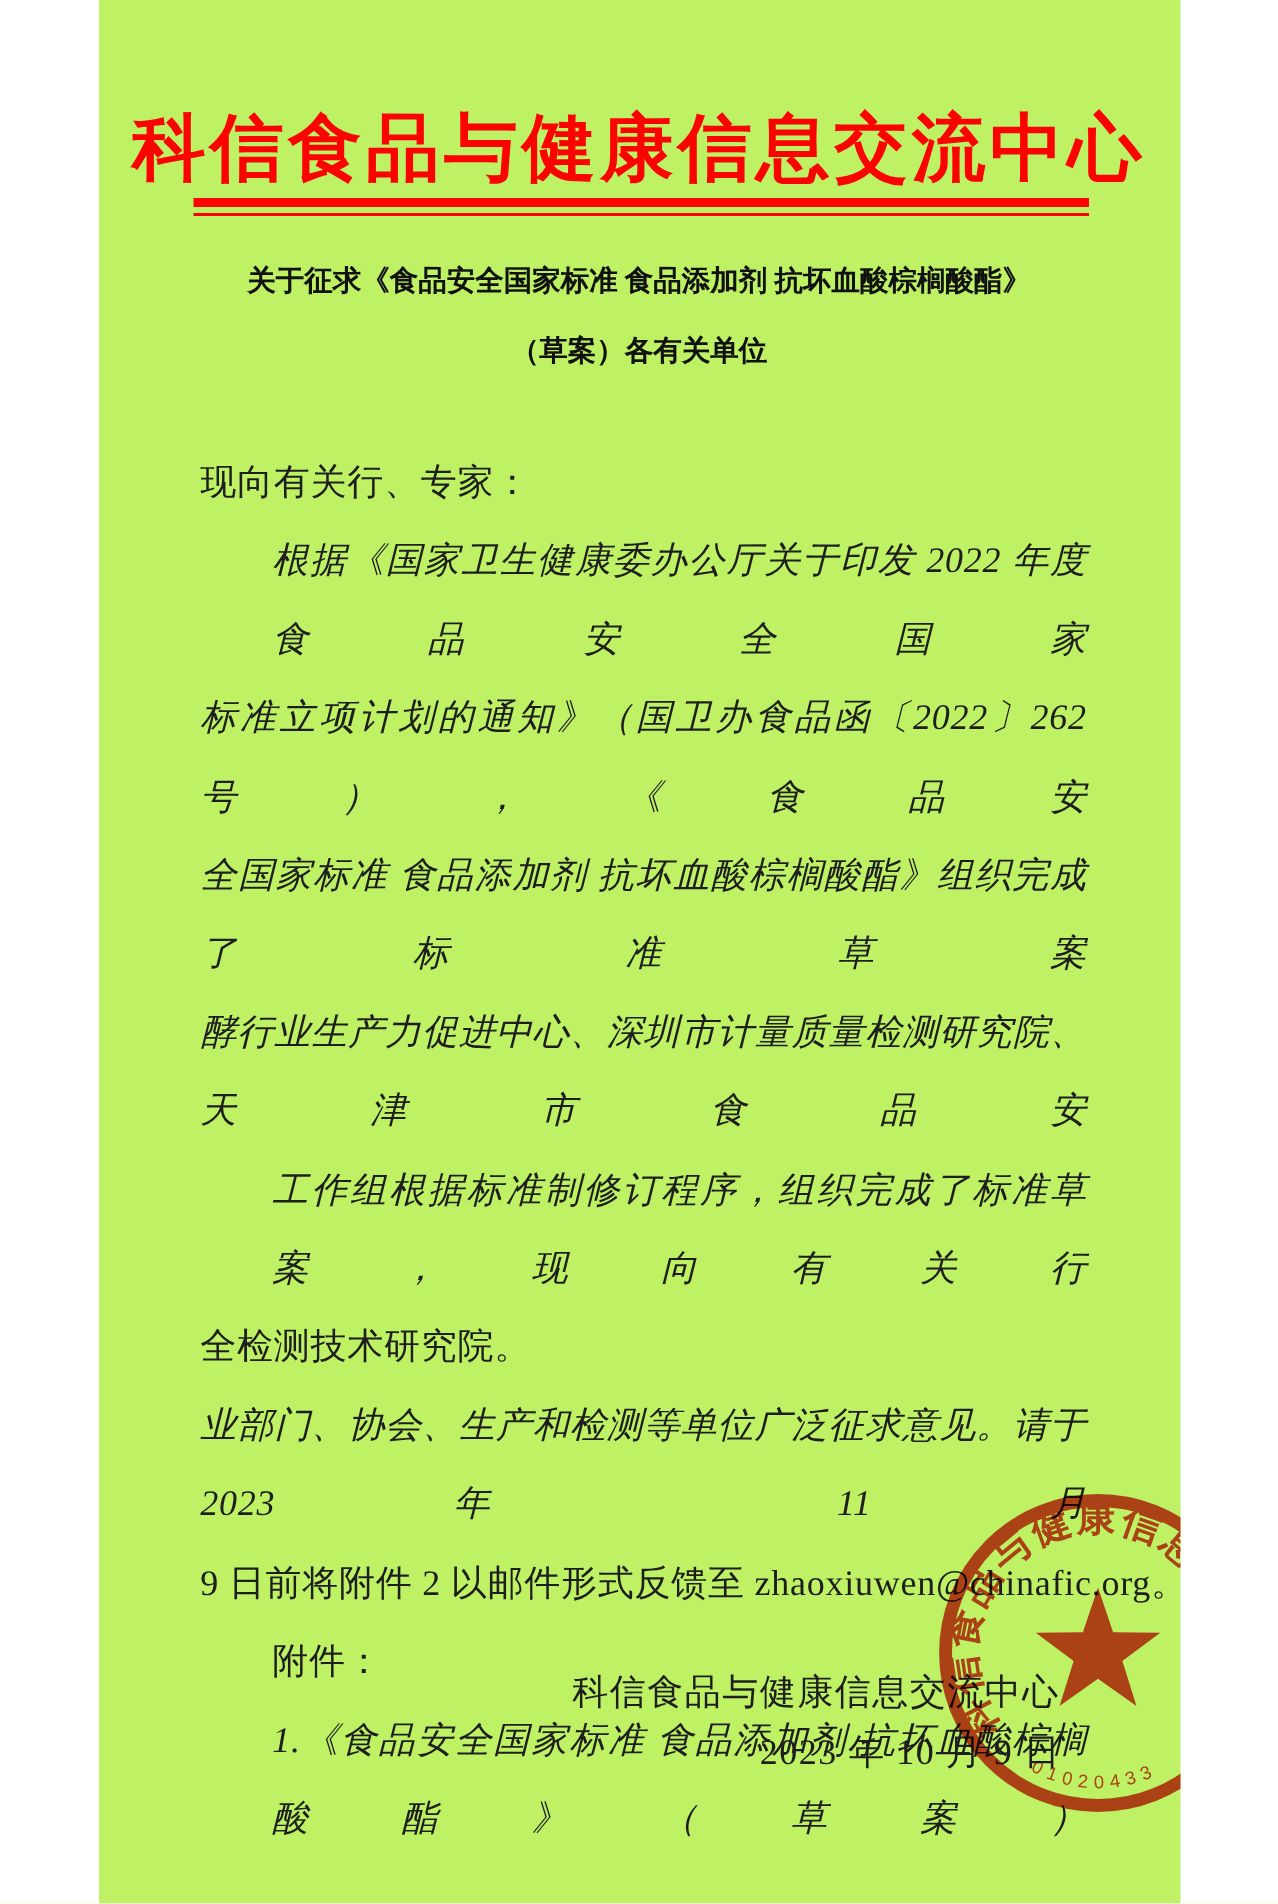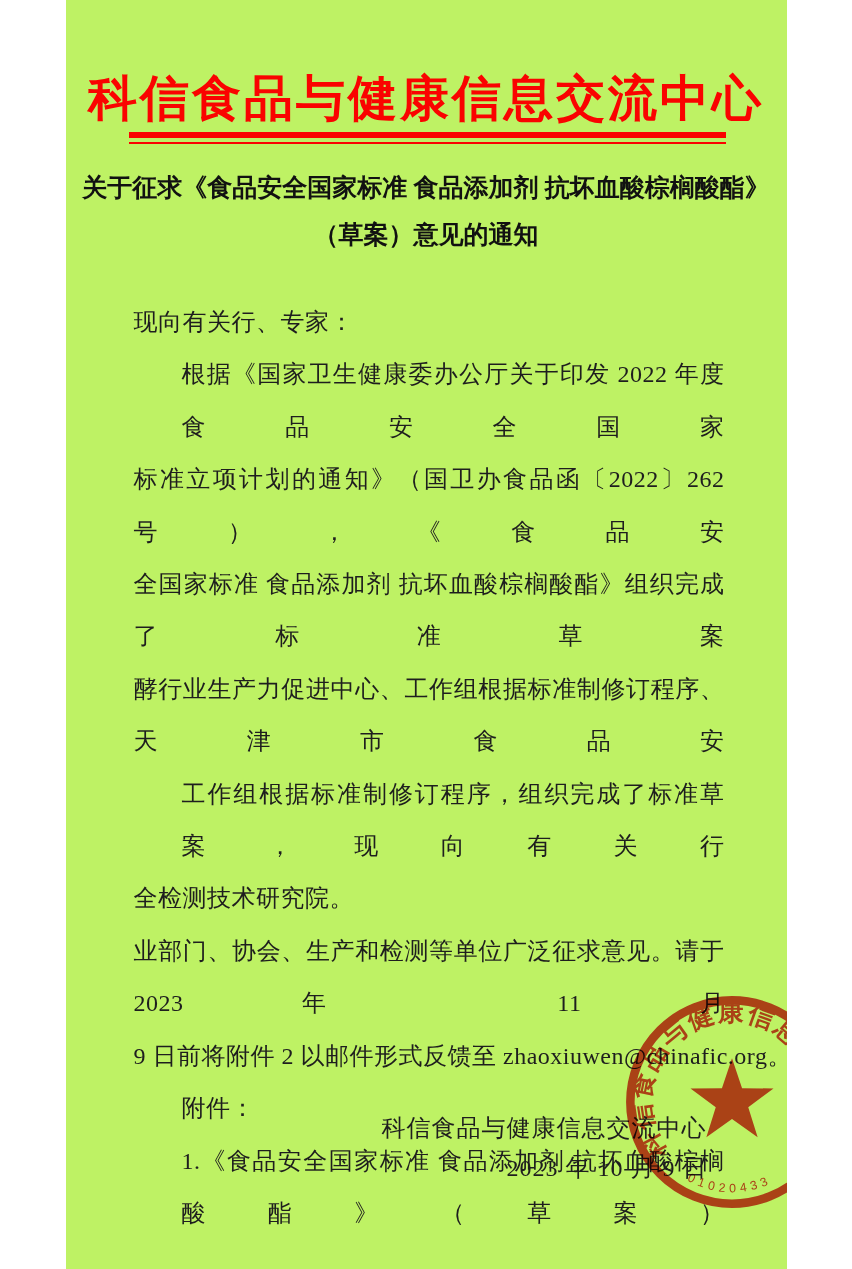--- a/index.html
+++ b/index.html
@@ -36,21 +36,21 @@
   .rule-thin  { height: 2px; background: #fa0300; margin-top: 4px; }
 
   
   .doc-title {
     position: absolute;
     top: 164px;
     left: 0;
     width: 100%;
     text-align: center;
     font-weight: bold;
-    font-size: 25px;
+    font-size: 19px;
     line-height: 47px;
     color: #111111;
   }
 
   
   .body-block {
     position: absolute;
     top: 296px;
     left: 68px;
     right: 62px;
@@ -58,20 +58,21 @@
     line-height: 52.4px;
     color: #1e1e1e;
     letter-spacing: 0.5px;
   }
   .body-line { white-space: nowrap; }
   .body-line.indent { padding-left: 48px; }
   .body-line.fill {
     white-space: normal;
     text-align: justify;
     text-align-last: justify;
+    font-style: italic;
   }
 
   
   .sign-org {
     position: absolute;
     top: 1112px;
     right: 80px;
     font-size: 24px;
     letter-spacing: 1px;
     color: #1e1e1e;
@@ -108,29 +109,29 @@
 
   <div class="org-header">科信食品与健康信息交流中心</div>
 
   <div class="rule-wrap">
     <div class="rule-thick"></div>
     <div class="rule-thin"></div>
   </div>
 
   <div class="doc-title">
     <div>关于征求《食品安全国家标准 食品添加剂 抗坏血酸棕榈酸酯》</div>
-    <div>（草案）意见的通知</div>
+    <div>（草案）各有关单位</div>
   </div>
 
   <div class="body-block">
     <div class="body-line">现向有关行、专家：</div>
     <div class="body-line indent fill">根据《国家卫生健康委办公厅关于印发 2022 年度食品安全国家</div>
     <div class="body-line fill">标准立项计划的通知》（国卫办食品函〔2022〕262 号），《食品安</div>
     <div class="body-line fill">全国家标准 食品添加剂 抗坏血酸棕榈酸酯》组织完成了标准草案</div>
-    <div class="body-line fill">酵行业生产力促进中心、工作组根据标准制修订程序、天津市食品安</div>
+    <div class="body-line fill">酵行业生产力促进中心、深圳市计量质量检测研究院、天津市食品安</div>
     <div class="body-line indent fill">工作组根据标准制修订程序，组织完成了标准草案，现向有关行</div>
     <div class="body-line">全检测技术研究院。</div>
     <div class="body-line fill">业部门、协会、生产和检测等单位广泛征求意见。请于 2023 年 11 月</div>
     <div class="body-line">9 日前将附件 2 以邮件形式反馈至 zhaoxiuwen@chinafic.org。</div>
     <div class="body-line indent">附件：</div>
     <div class="body-line indent fill">1.《食品安全国家标准 食品添加剂 抗坏血酸棕榈酸酯》（草案）</div>
 
   </div>
 
   <div class="sign-org">科信食品与健康信息交流中心</div>

